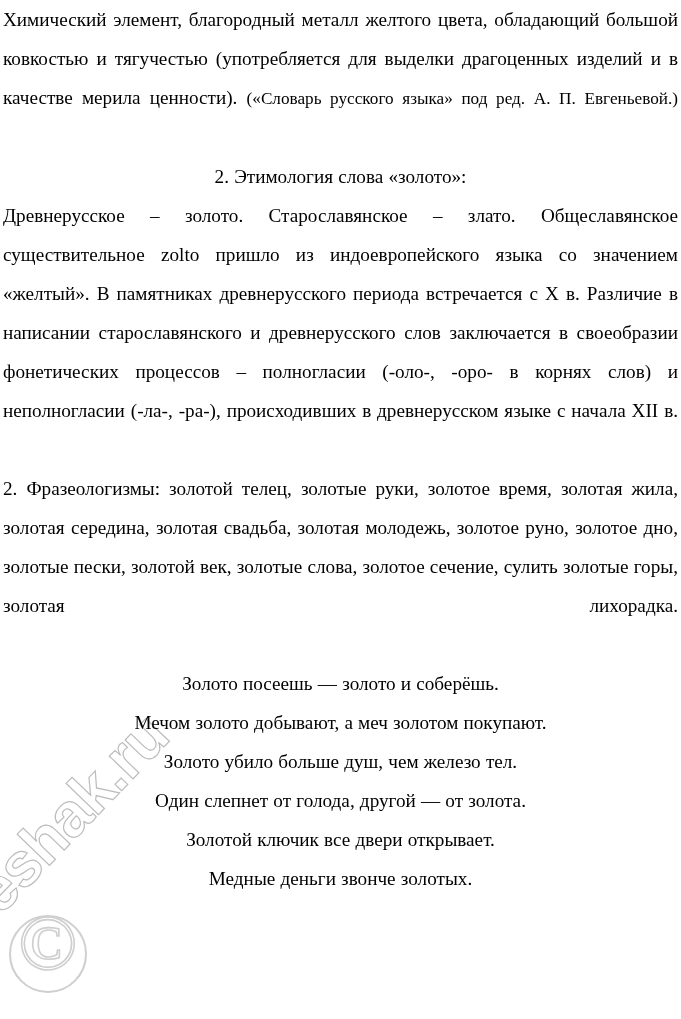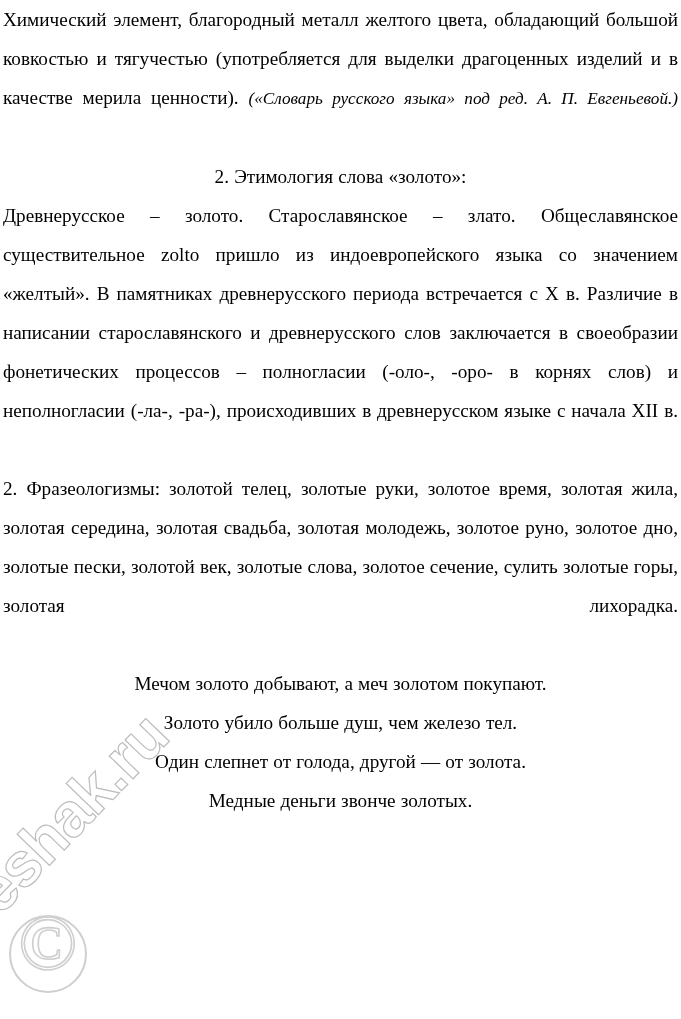--- a/index.html
+++ b/index.html
@@ -91,21 +91,20 @@
   }
   .para.justified::after {
     content: "";
     display: inline-block;
     width: 100%;
   }
   .para.flush {
     text-align: center;
   }
   .cite {
-    font-style: italic;
     font-size: 17.2px;
   }
 </style>
 </head>
 <body>
 
 <div id="page">
 
   <div id="watermark-layer">
     <div class="wm-text">reshak.ru</div>
@@ -118,19 +117,21 @@
 
     <p class="para justified"><span>Химический элемент, благородный металл желтого цвета, обладающий большой ковкостью и тягучестью (употребляется для выделки драгоценных изделий и в качестве мерила ценности). </span><span class="cite">(«Словарь русского языка» под ред. А. П. Евгеньевой.)</span></p>
 
     <p class="para flush">2. Этимология слова «золото»:</p>
 
     <p class="para justified">Древнерусское – золото. Старославянское – злато. Общеславянское существительное zolto пришло из индоевропейского языка со значением «желтый». В памятниках древнерусского периода встречается с X в. Различие в написании старославянского и древнерусского слов заключается в своеобразии фонетических процессов – полногласии (-оло-, -оро- в корнях слов) и неполногласии (-ла-, -ра-), происходивших в древнерусском языке с начала XII в.</p>
 
     <p class="para justified">2. Фразеологизмы: золотой телец, золотые руки, золотое время, золотая жила, золотая середина, золотая свадьба, золотая молодежь, золотое руно, золотое дно, золотые пески, золотой век, золотые слова, золотое сечение, сулить золотые горы, золотая лихорадка.</p>
 
 
+    <p class="para flush">Золото посеешь — золото и соберёшь.</p>
     <p class="para flush">Мечом золото добывают, а меч золотом покупают.</p>
     <p class="para flush">Золото убило больше душ, чем железо тел.</p>
     <p class="para flush">Один слепнет от голода, другой — от золота.</p>
+    <p class="para flush">Золотой ключик все двери открывает.</p>
     <p class="para flush">Медные деньги звонче золотых.</p>
 
   </div>
 </div>
 
 </body></html>

